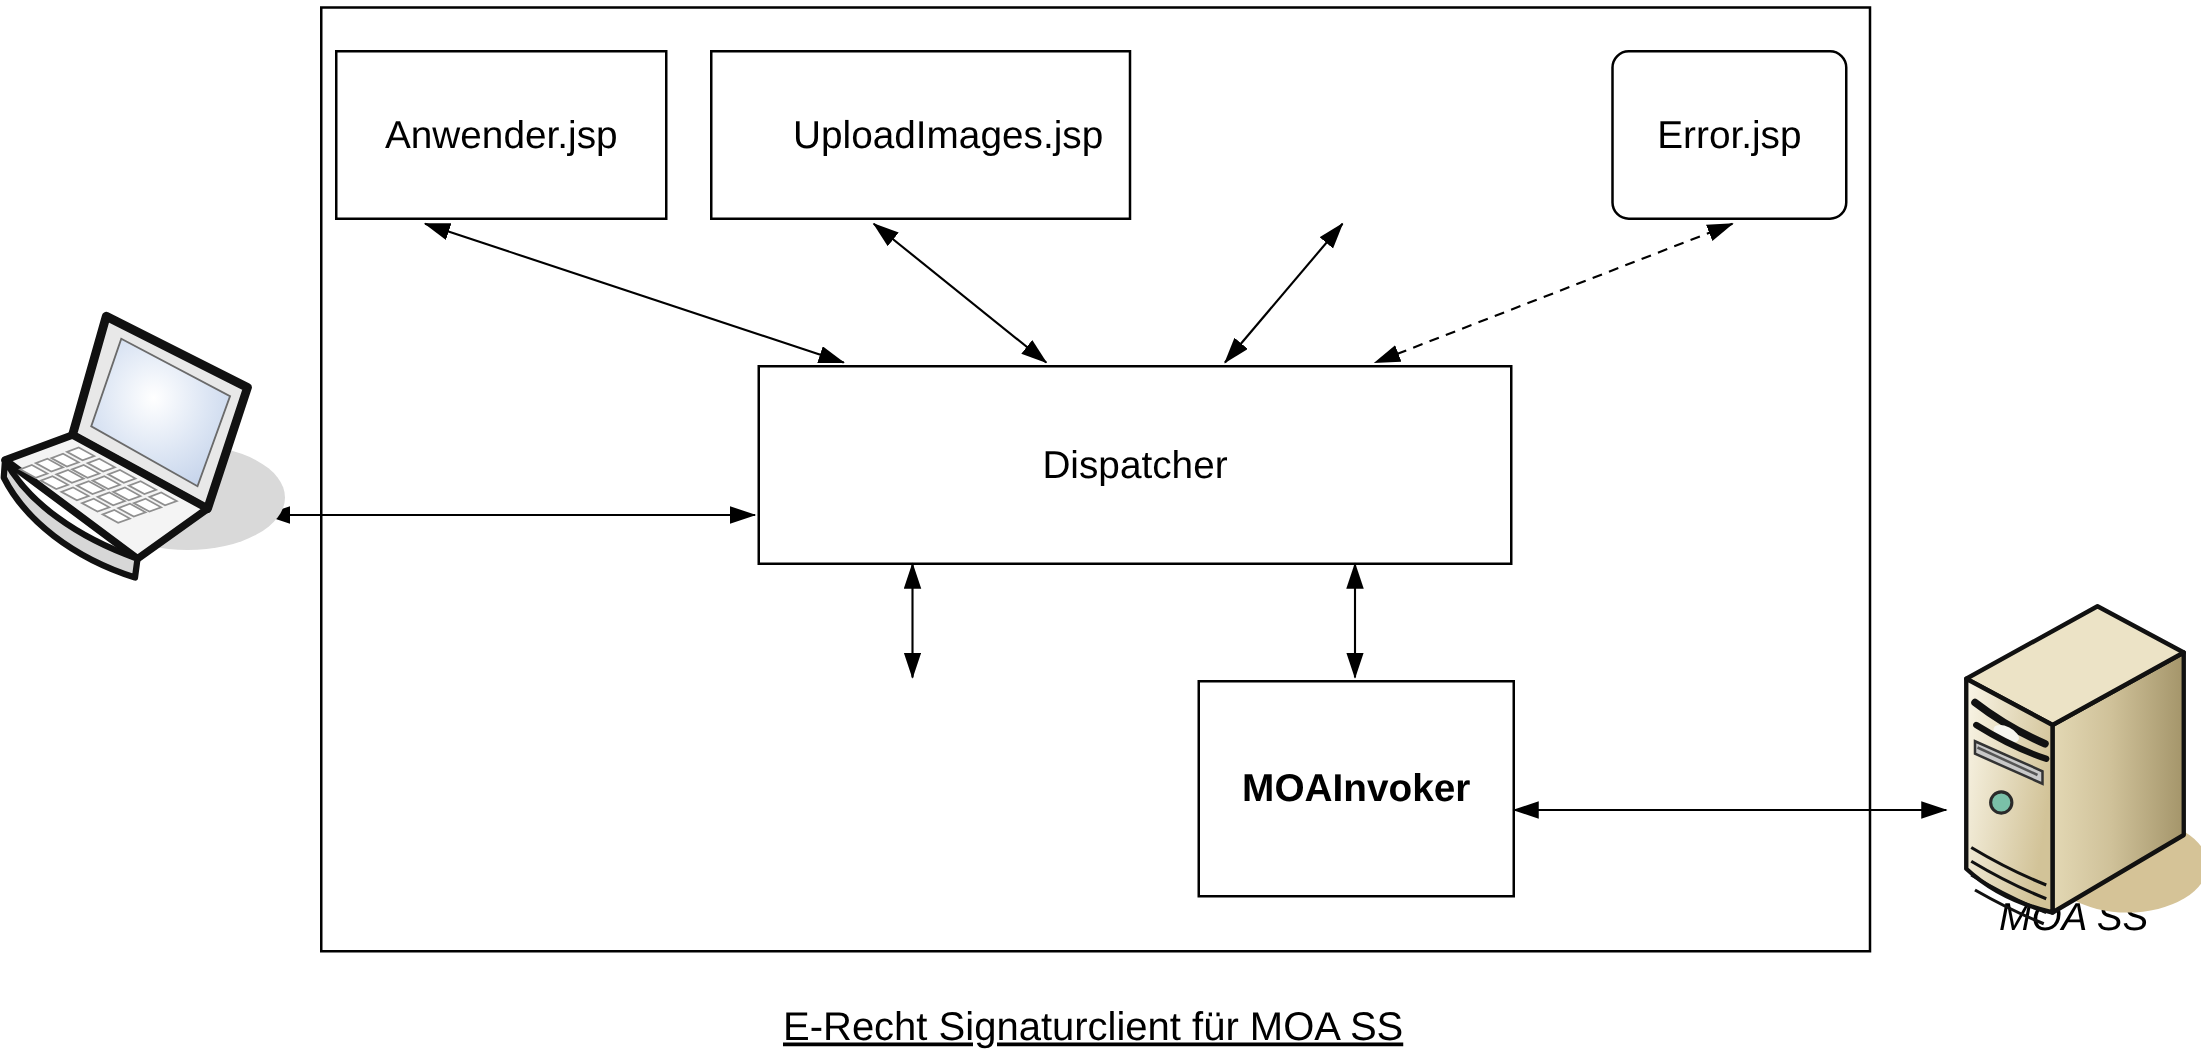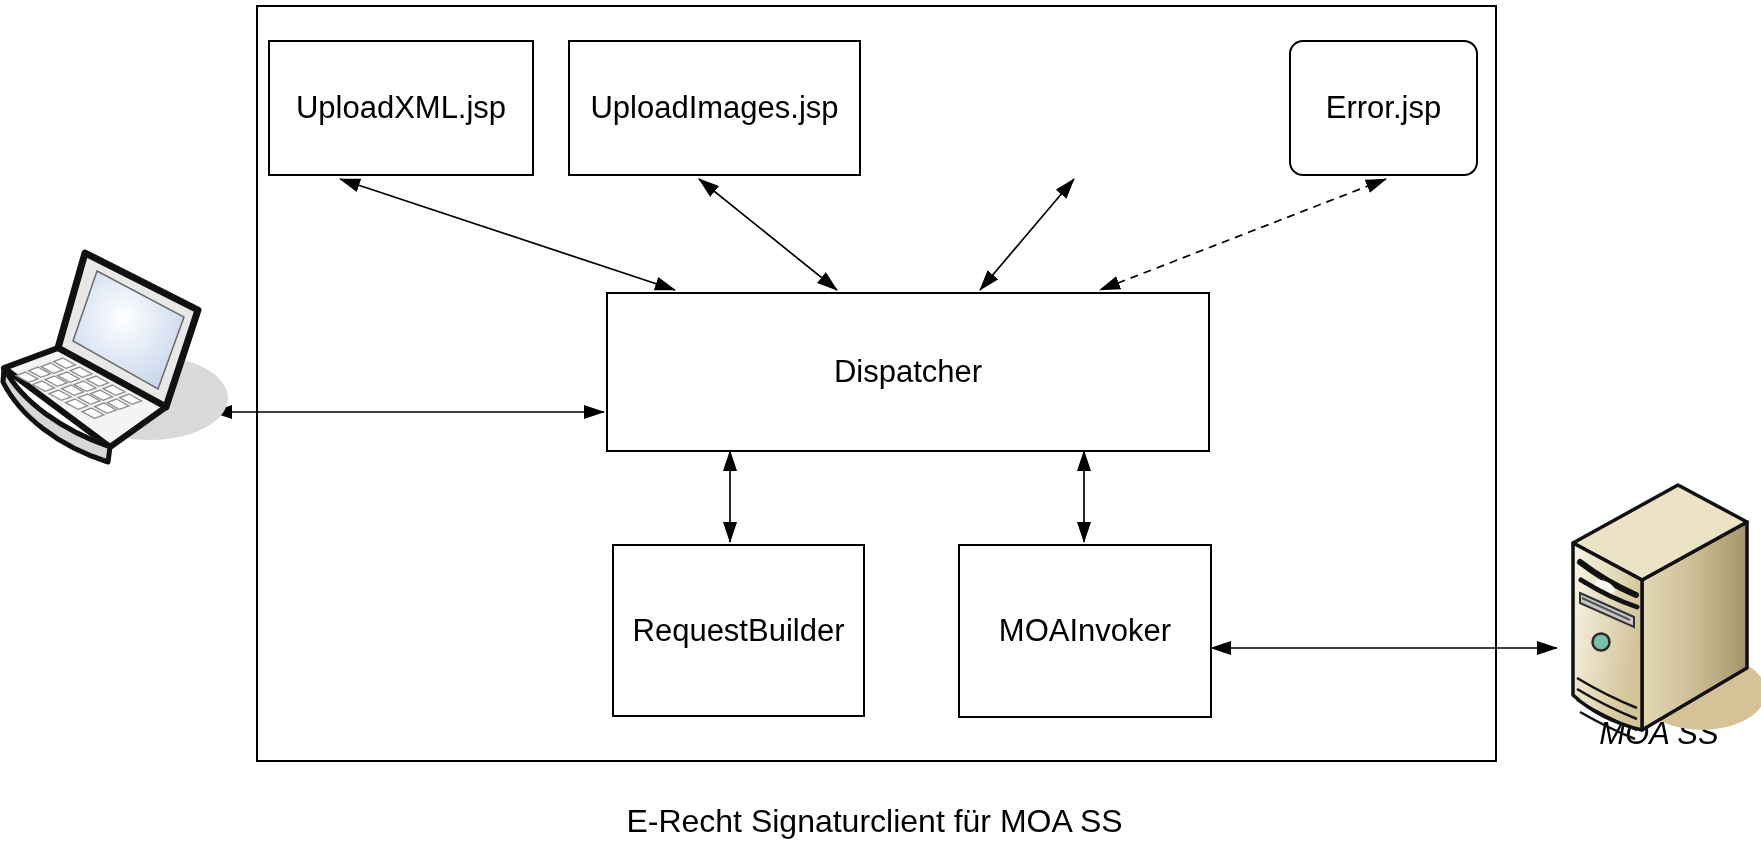--- a/index.html
+++ b/index.html
@@ -30,52 +30,50 @@
     position:absolute;
     text-align:center;
     font-size:31px;
     white-space:nowrap;
   }
   .caption{
     position:absolute;
     text-align:center;
     font-size:32px;
     white-space:nowrap;
+    text-decoration:underline;
   }
   svg.overlay{
     position:absolute;
     left:0;top:0;
     pointer-events:none;
   }
 </style>
 </head>
 <body>
 
 <div class="canvas">
 
   <div class="boundary" style="left:256px;top:5px;width:1237px;height:753px;"></div>
 
   <div class="node" style="left:268px;top:40px;width:262px;height:132px;">
-    <span>UploadXML.jsp</span>
+    <span>Anwender.jsp</span>
   </div>
-  <div class="node" style="left:568px;top:40px;width:289px;height:132px;">
+  <div class="node" style="left:568px;top:40px;width:289px;height:132px;padding-left:44px;">
     <span>UploadImages.jsp</span>
   </div>
   <div class="node" style="left:1289px;top:40px;width:185px;height:132px;border-radius:14px;">
     <span>Error.jsp</span>
   </div>
 
   <div class="node" style="left:606px;top:292px;width:600px;height:156px;">
     <span>Dispatcher</span>
   </div>
 
-  <div class="node" style="left:612px;top:544px;width:249px;height:169px;">
-    <span>RequestBuilder</span>
-  </div>
-  <div class="node" style="left:958px;top:544px;width:250px;height:170px;">
+  <div class="node" style="left:958px;top:544px;width:250px;height:170px;font-weight:bold;">
     <span>MOAInvoker</span>
   </div>
 
   <div class="actor-label" style="left:1578px;top:716px;width:162px;font-style:italic;">MOA SS</div>
 
   <div class="caption" style="left:256px;top:803px;width:1237px;">E-Recht Signaturclient für MOA SS</div>
 
   <svg class="overlay" width="1761" height="845" viewBox="0 0 1761 845">
     <defs>
       <marker id="ah" markerUnits="userSpaceOnUse" markerWidth="22" markerHeight="16" refX="20" refY="7" orient="auto-start-reverse">

